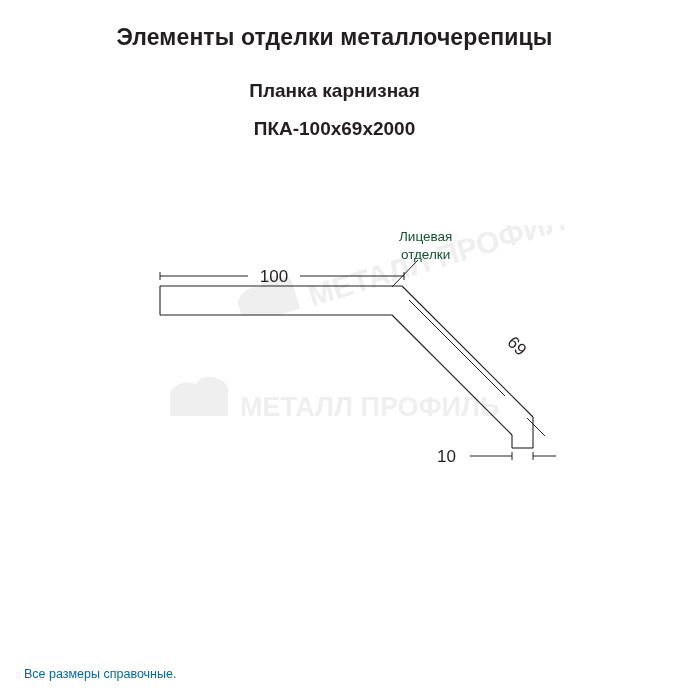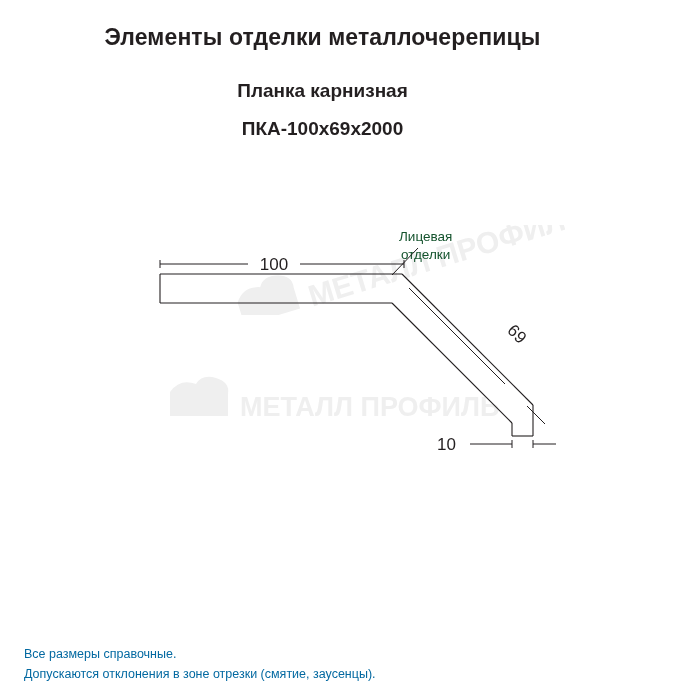--- a/index.html
+++ b/index.html
@@ -15,21 +15,21 @@
     position: relative;
     overflow: hidden;
   }
   .page {
     position: absolute;
     inset: 0;
   }
   .title-block {
     position: absolute;
     top: 24px;
-    left: 4px;
+    left: 16px;
     width: 637px;
     text-align: center;
   }
   .main-title {
     font-size: 23px;
     font-weight: bold;
     letter-spacing: 0.1px;
     line-height: 1.2;
     margin: 0;
   }
@@ -42,21 +42,21 @@
   }
   .code-title {
     font-size: 19px;
     font-weight: bold;
     margin: 0;
     margin-top: 10px;
     line-height: 1.2;
   }
   .drawing {
     position: absolute;
-    top: 148px;
+    top: 160px;
     left: 0;
     width: 700px;
     height: 380px;
   }
   .drawing svg {
     display: block;
   }
   .watermark {
     position: absolute;
     pointer-events: none;
@@ -169,16 +169,15 @@
         <path d="M533 292 L533 300"></path>
         <path d="M470 296 L512 296"></path>
         <path d="M533 296 L556 296"></path>
       </g>
       <text class="dim" x="456" y="302" text-anchor="end">10</text>
     </svg>
   </div>
 
   <div class="footnotes">
     <div>Все размеры справочные.</div>
-    <div>Допускаются отклонения в зоне отрезки (смятие, заусенцы).</div>
   </div>
 
 </div>
 
 </body></html>

